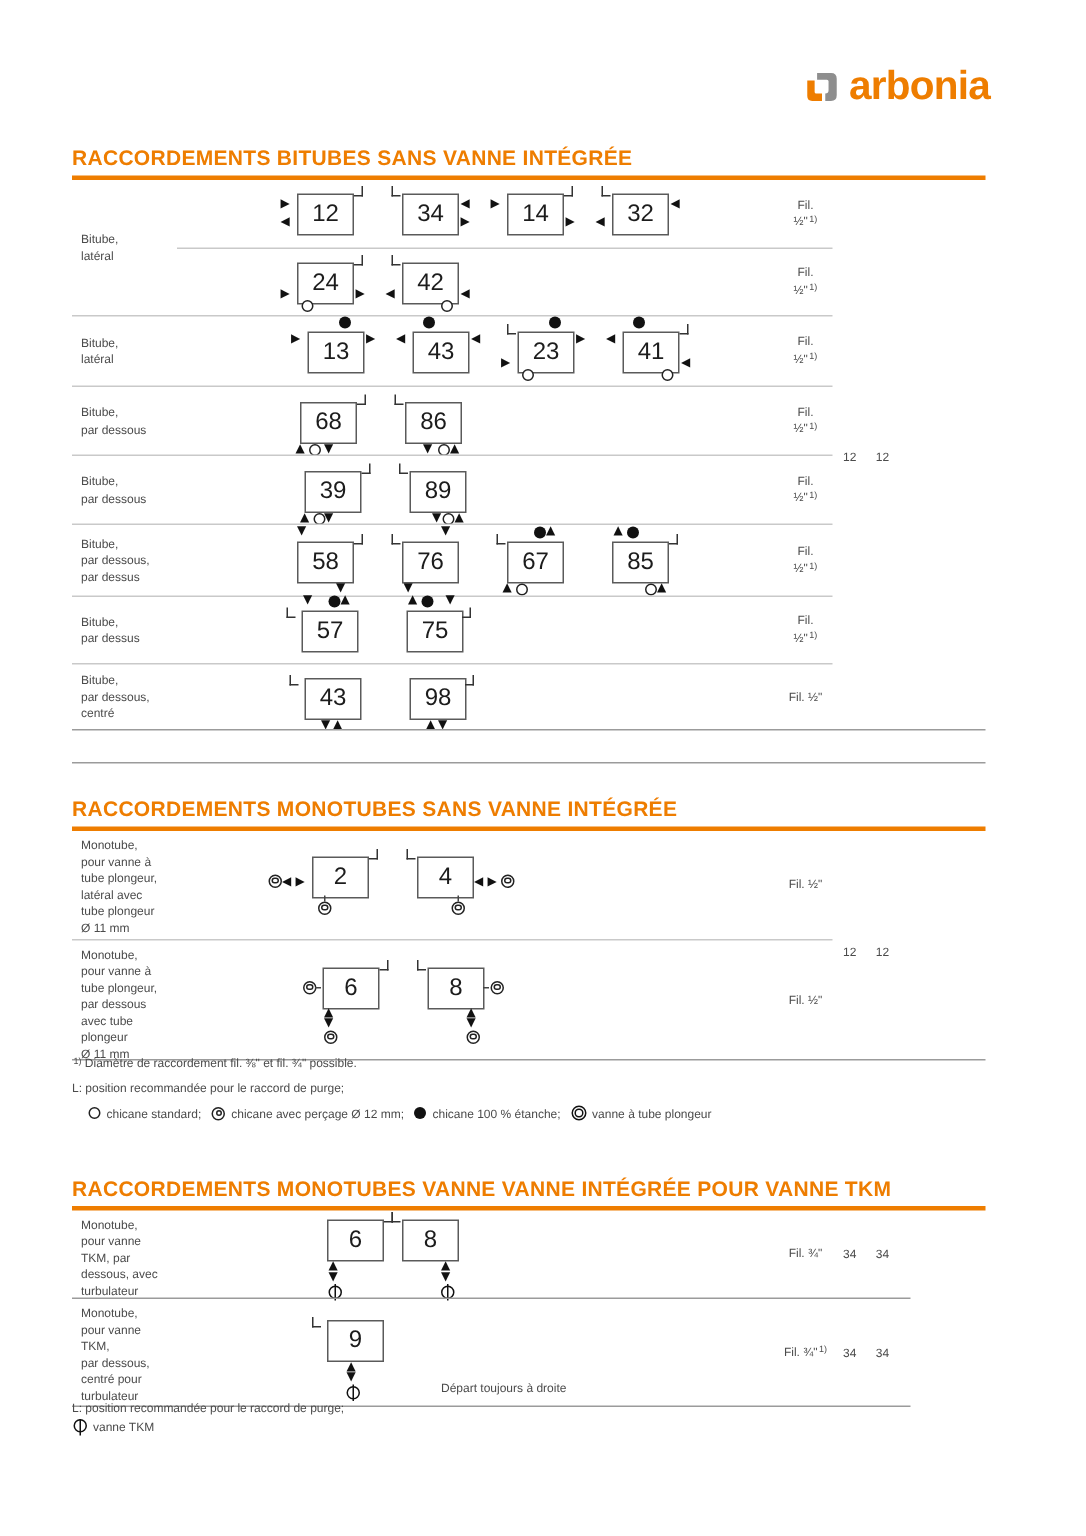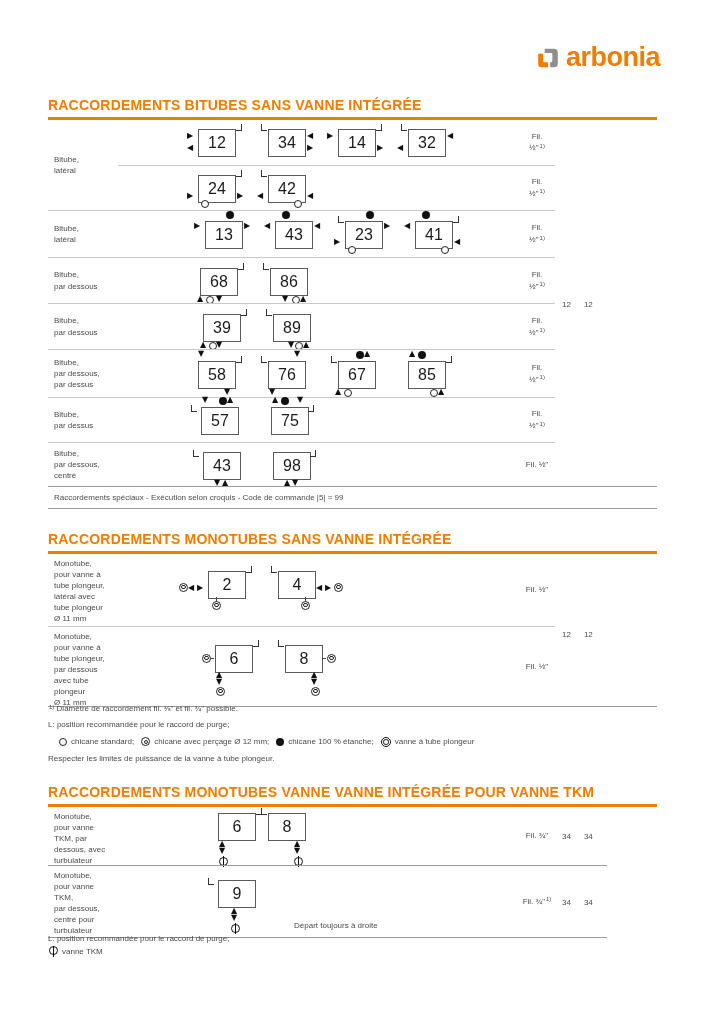--- a/index.html
+++ b/index.html
@@ -333,21 +333,20 @@
                 <div class="sym ad" style="left: 19px; top: 27px;">▼</div>
               </div>
             </div>
             <div class="fil">
               <div>Fil. ½"</div>
             </div>
           </div>
           <div class="hr outer"></div>
         </div>
         <div class="sec-footer">
-          <div class="txt">Raccordements spéciaux - Exécution selon croquis - Code de commande |5| = 99</div>
           <div class="hr outer"></div>
         </div>
       </div>
   </div>
 
   <div class="section" style="top: 531px;">
     <div class="sec-title">RACCORDEMENTS MONOTUBES SANS VANNE INTÉGRÉE</div>
     <div class="rule"></div>
     <div class="rows">
         <div class="trow" style="height: 73px;">
@@ -502,21 +501,20 @@
       </div>
   </div>
 
   <div class="footnote" id="fn-mono" style="top: 704px;">
     <div class="fn-line">
       <span class="sup">1)</span>
       <span>Diamètre de raccordement fil. ⅜" et fil. ¾" possible.</span>
     </div>
     <div class="fn-line">L: position recommandée pour le raccord de purge;</div>
     <div class="fn-legend"><span class="legend-item"><span class="sym inline oc" style="position: relative;"></span><span>chicane standard;</span></span><span class="legend-item"><span class="sym inline dc" style="position: relative;"></span><span>chicane avec perçage Ø 12 mm;</span></span><span class="legend-item"><span class="sym inline fc" style="position: relative;"></span><span>chicane 100 % étanche;</span></span><span class="legend-item"><span class="sym inline vp" style="position: relative;"></span><span>vanne à tube plongeur</span></span></div>
-    <div class="fn-line">Respecter les limites de puissance de la vanne à tube plongeur.</div>
   </div>
 
   <div class="footnote" id="fn-tkm" style="top: 934px;">
     <div class="fn-line" style="margin-bottom:2px;">L: position recommandée pour le raccord de purge;</div>
     <div class="fn-legend" style="margin-left:0;"><span class="legend-item"><span class="sym inline tk" style="position: relative;"></span><span>vanne TKM</span></span></div>
   </div>
 
 </div>
 
 </body></html>

